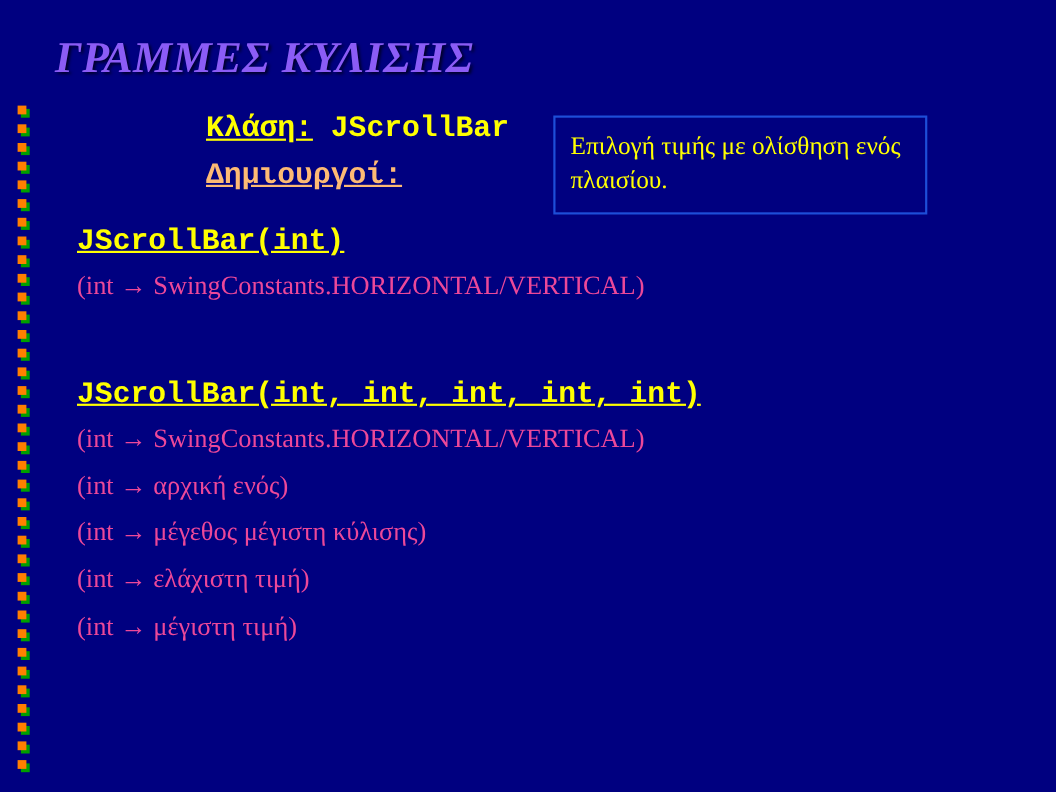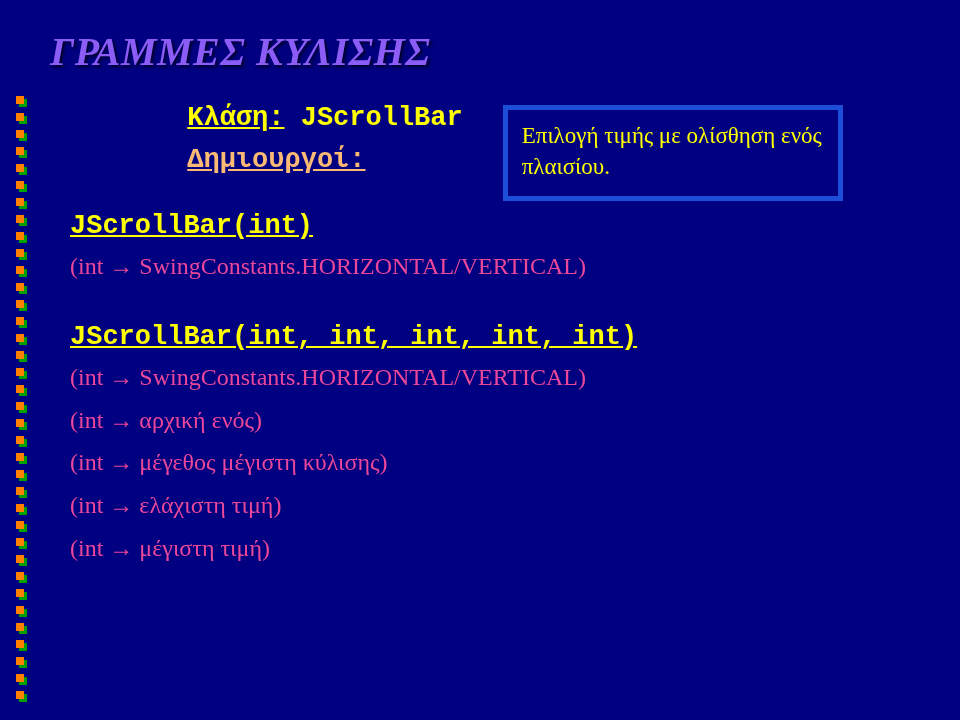--- a/index.html
+++ b/index.html
@@ -72,21 +72,21 @@
   }
   .underline { text-decoration: underline; }
   .dimi {
     font-family: "Courier New", Courier, monospace;
     font-weight: bold;
     font-size: 27px;
     color: #fdba74;
     text-decoration: underline;
   }
   .tooltipbox {
-    border: 5px solid #1d4ed8;
+    border: 2px solid #1d4ed8;
     color: #ffff00;
     font-family: "Times New Roman", Times, serif;
     font-size: 23px;
     padding: 10px 16px 14px 14px;
     width: 340px;
     line-height: 1.35;
     margin-top: 2px;
   }
   .mono {
     font-family: "Courier New", Courier, monospace;
@@ -98,21 +98,21 @@
   .note {
     font-family: "Times New Roman", Times, serif;
     font-size: 24px;
     color: #ec4899;
   }
   .arrow {
     font-family: Arial, sans-serif;
     font-size: 24px;
   }
   .block1 { margin-top: 10px; }
-  .block2 { margin-top: 38px; }
+  .block2 { margin-top: 66px; }
   .noteline { margin-top: 8px; line-height: 1.45; }
 </style>
 </head>
 <body>
 
 <div class="bullets">
   <div class="bullet">
       <div class="inner"></div>
       <div class="outer"></div>
     </div>

